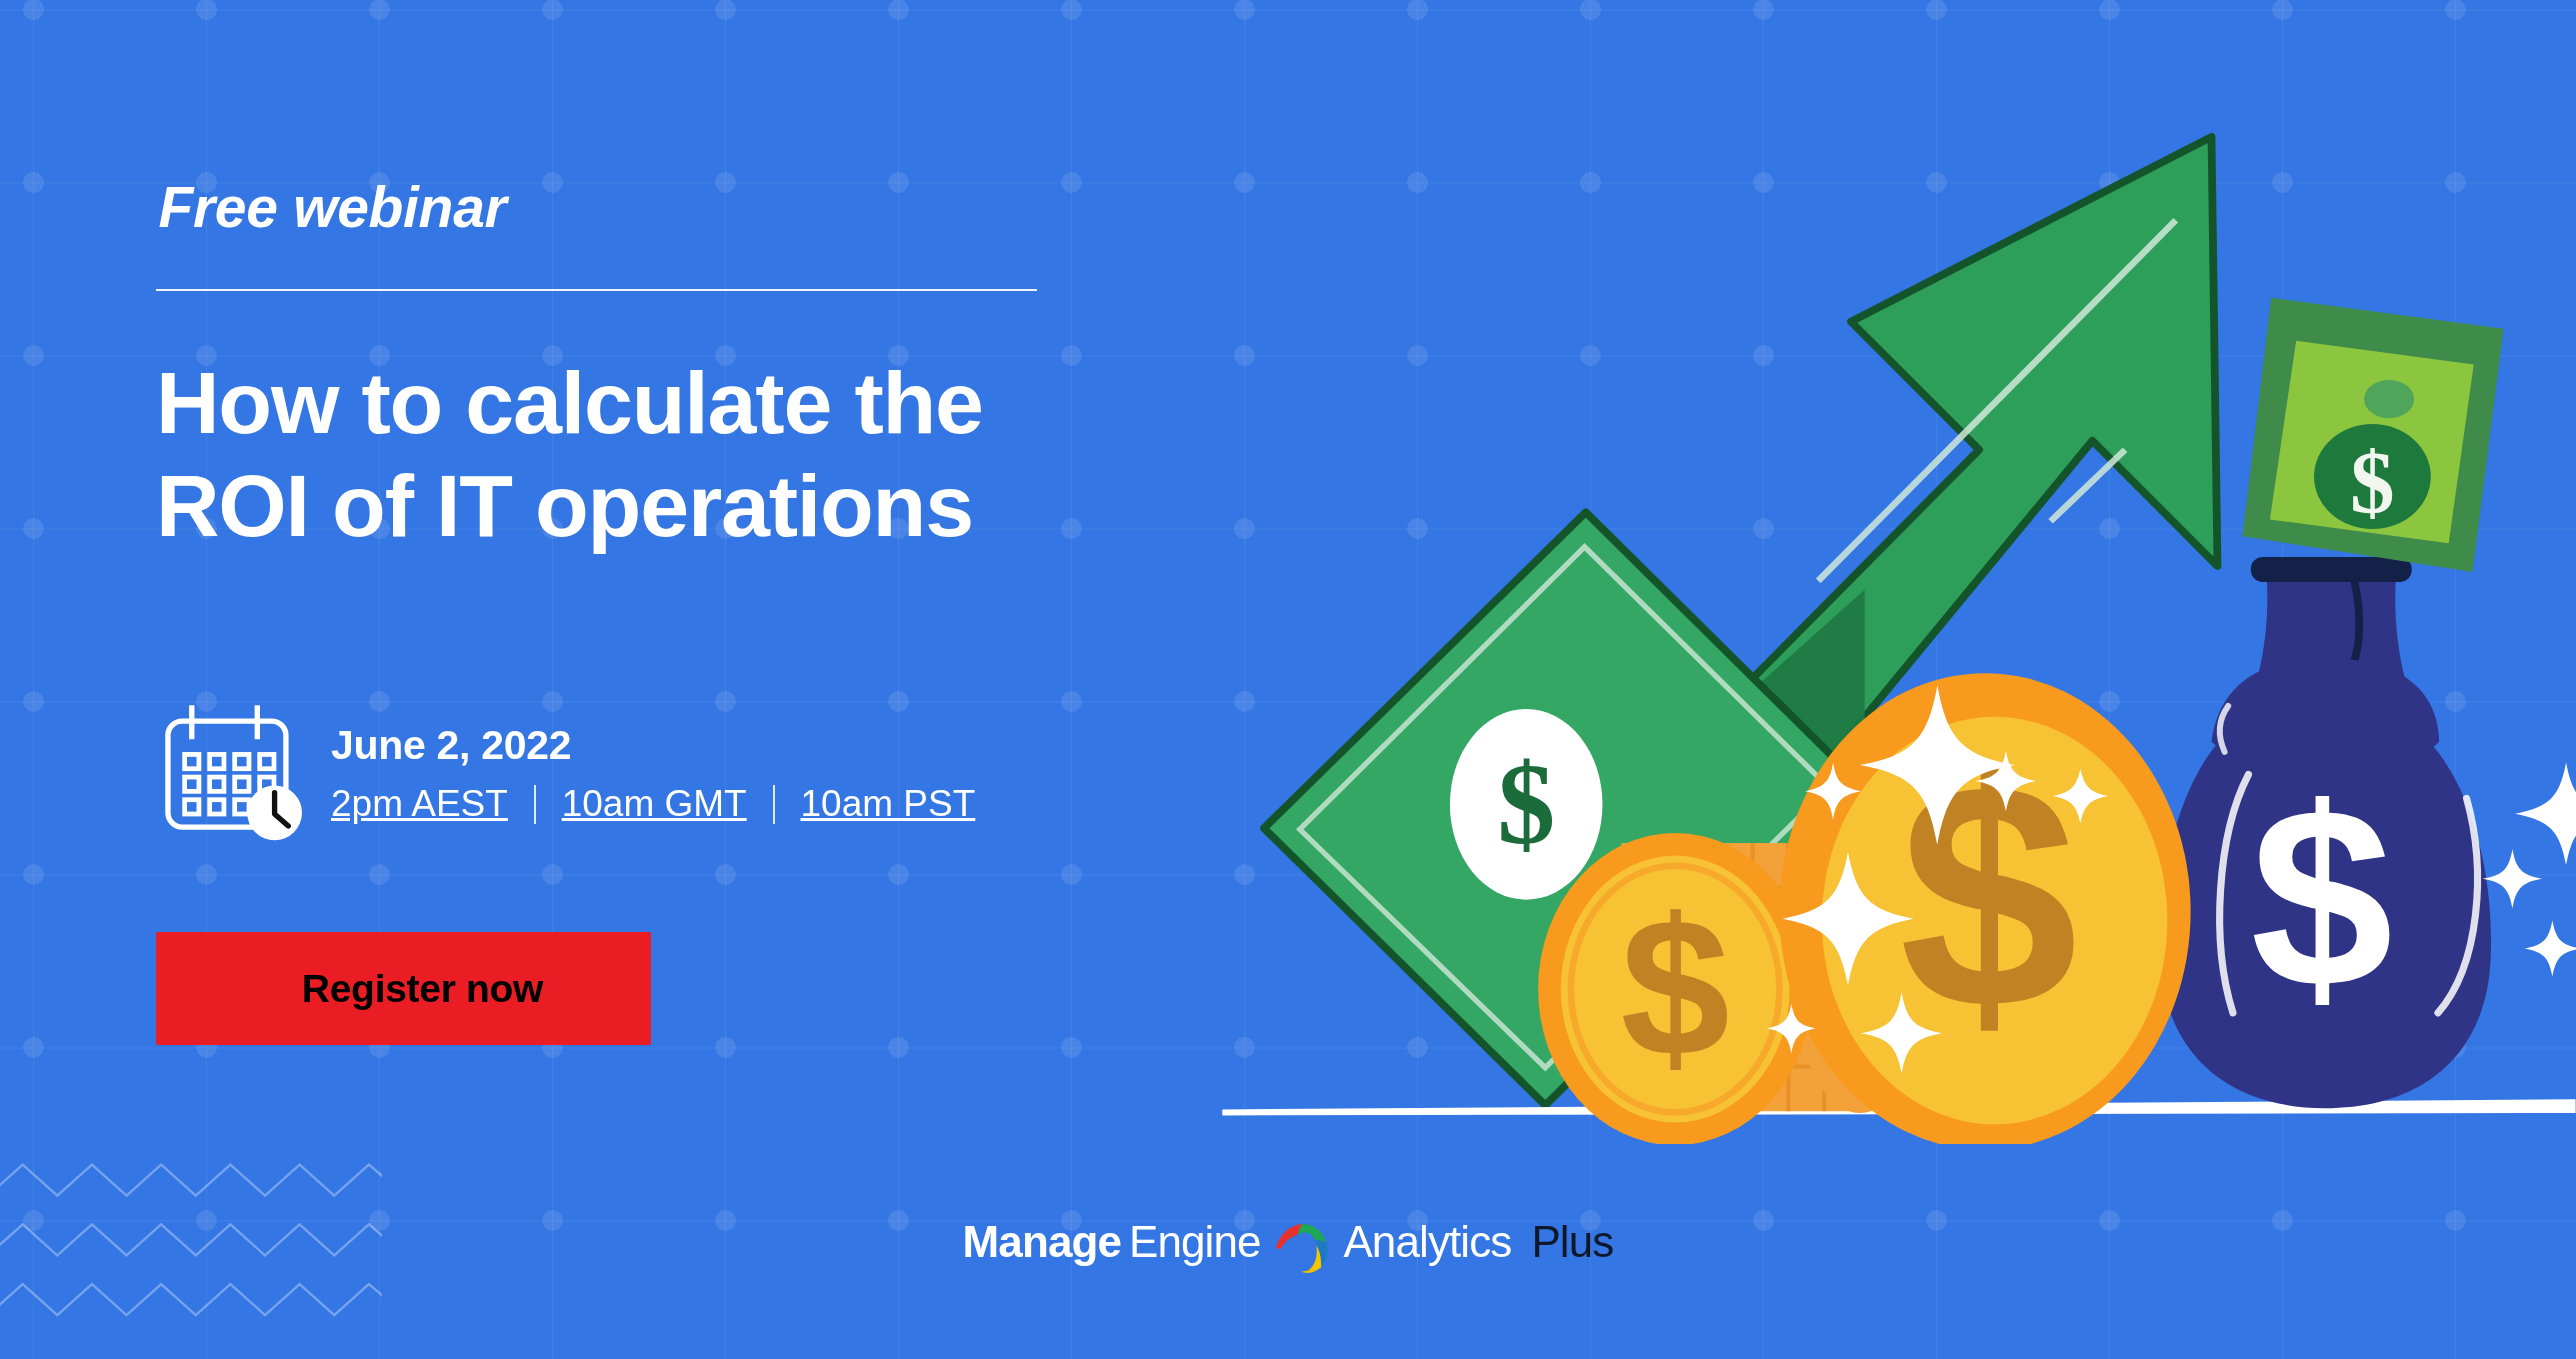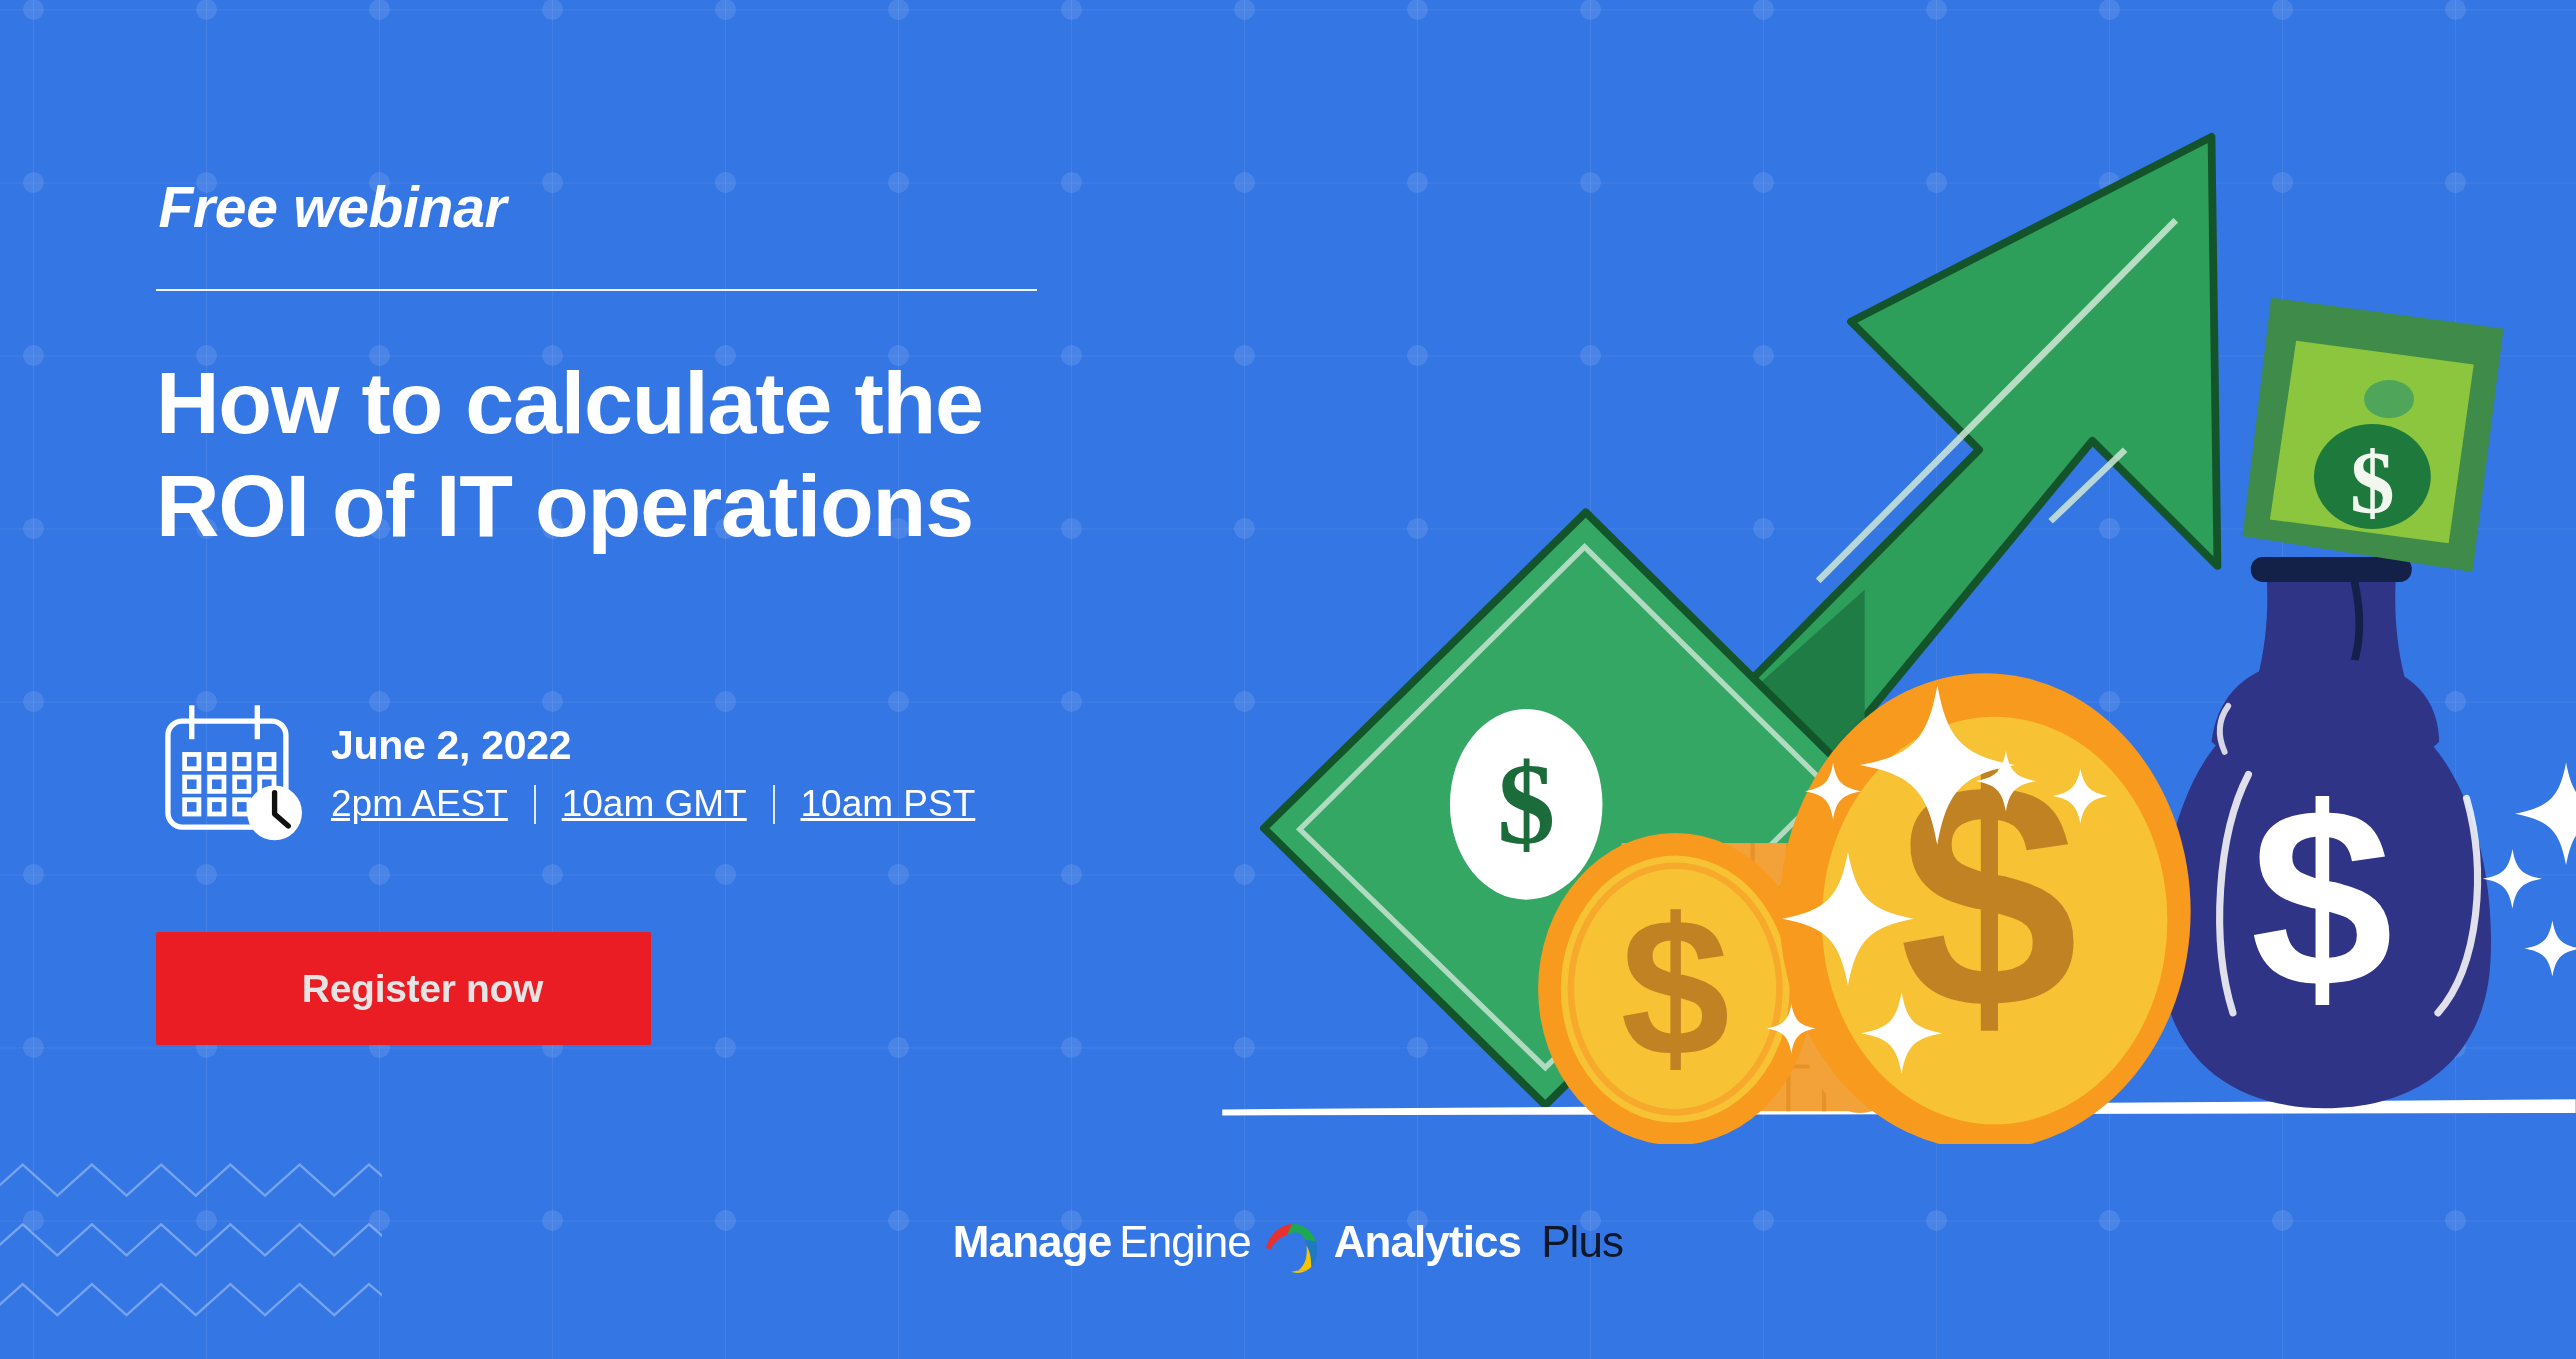--- a/index.html
+++ b/index.html
@@ -119,21 +119,21 @@
   
   .cta {
     position: absolute;
     left: 156px;
     top: 932px;
     width: 495px;
     height: 113px;
     background: #ea1d24;
     border: none;
     border-radius: 1.8px;
-    color: #e5e5e5;
+    color: #000000;
     font-family: "Liberation Sans", sans-serif;
     font-size: 39px;
     font-weight: 700;
     letter-spacing: -0.3px;
     cursor: pointer;
     display: flex;
     align-items: center;
     justify-content: center;
     padding-left: 44px;
   }
@@ -178,21 +178,21 @@
   }
   .logo-engine {
     font-size: 44px;
     font-weight: 400;
     color: #ffffff;
     letter-spacing: -0.9px;
   }
   .logo-swoosh { width: 62px; height: 62px; margin: 0 3.6px 0 1.2px; flex: none; }
   .logo-analytics {
     font-size: 44px;
-    font-weight: 700;
+    font-weight: 400;
     color: #ffffff;
     letter-spacing: -0.9px;
   }
   .logo-plus {
     font-size: 44px;
     font-weight: 400;
     color: #0f172a;
     letter-spacing: -0.9px;
     margin-left: 12px;
   }

